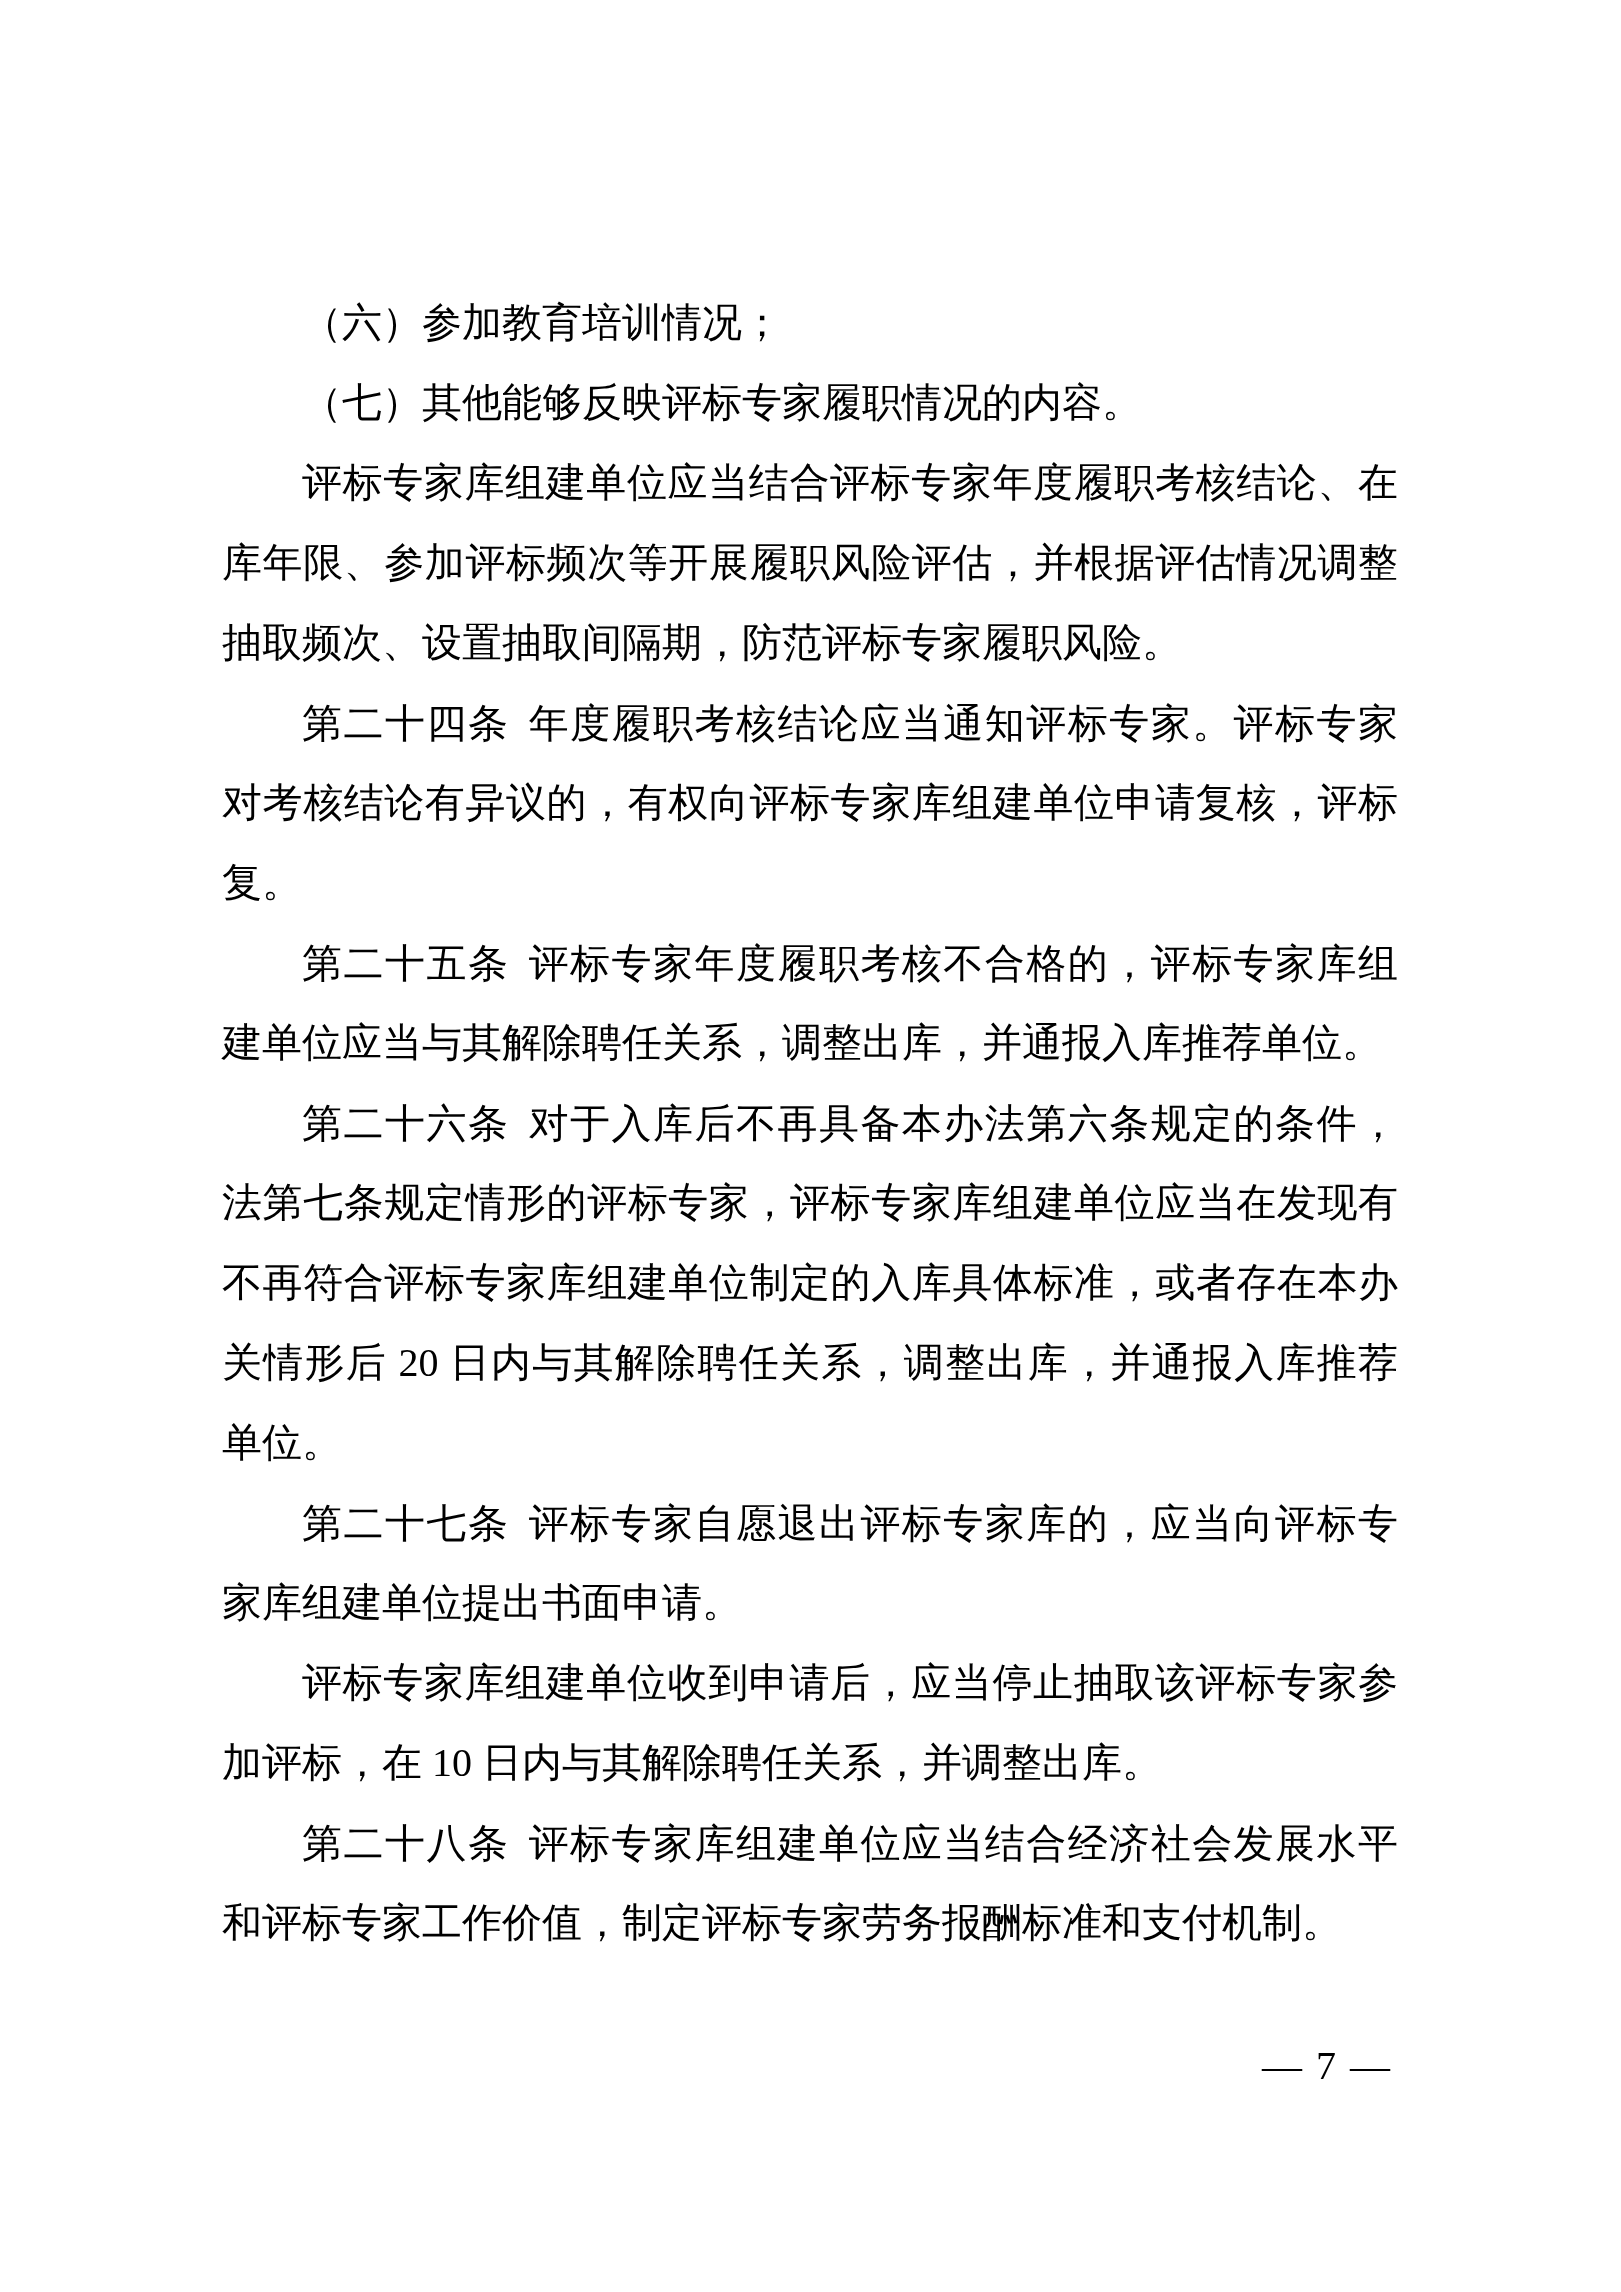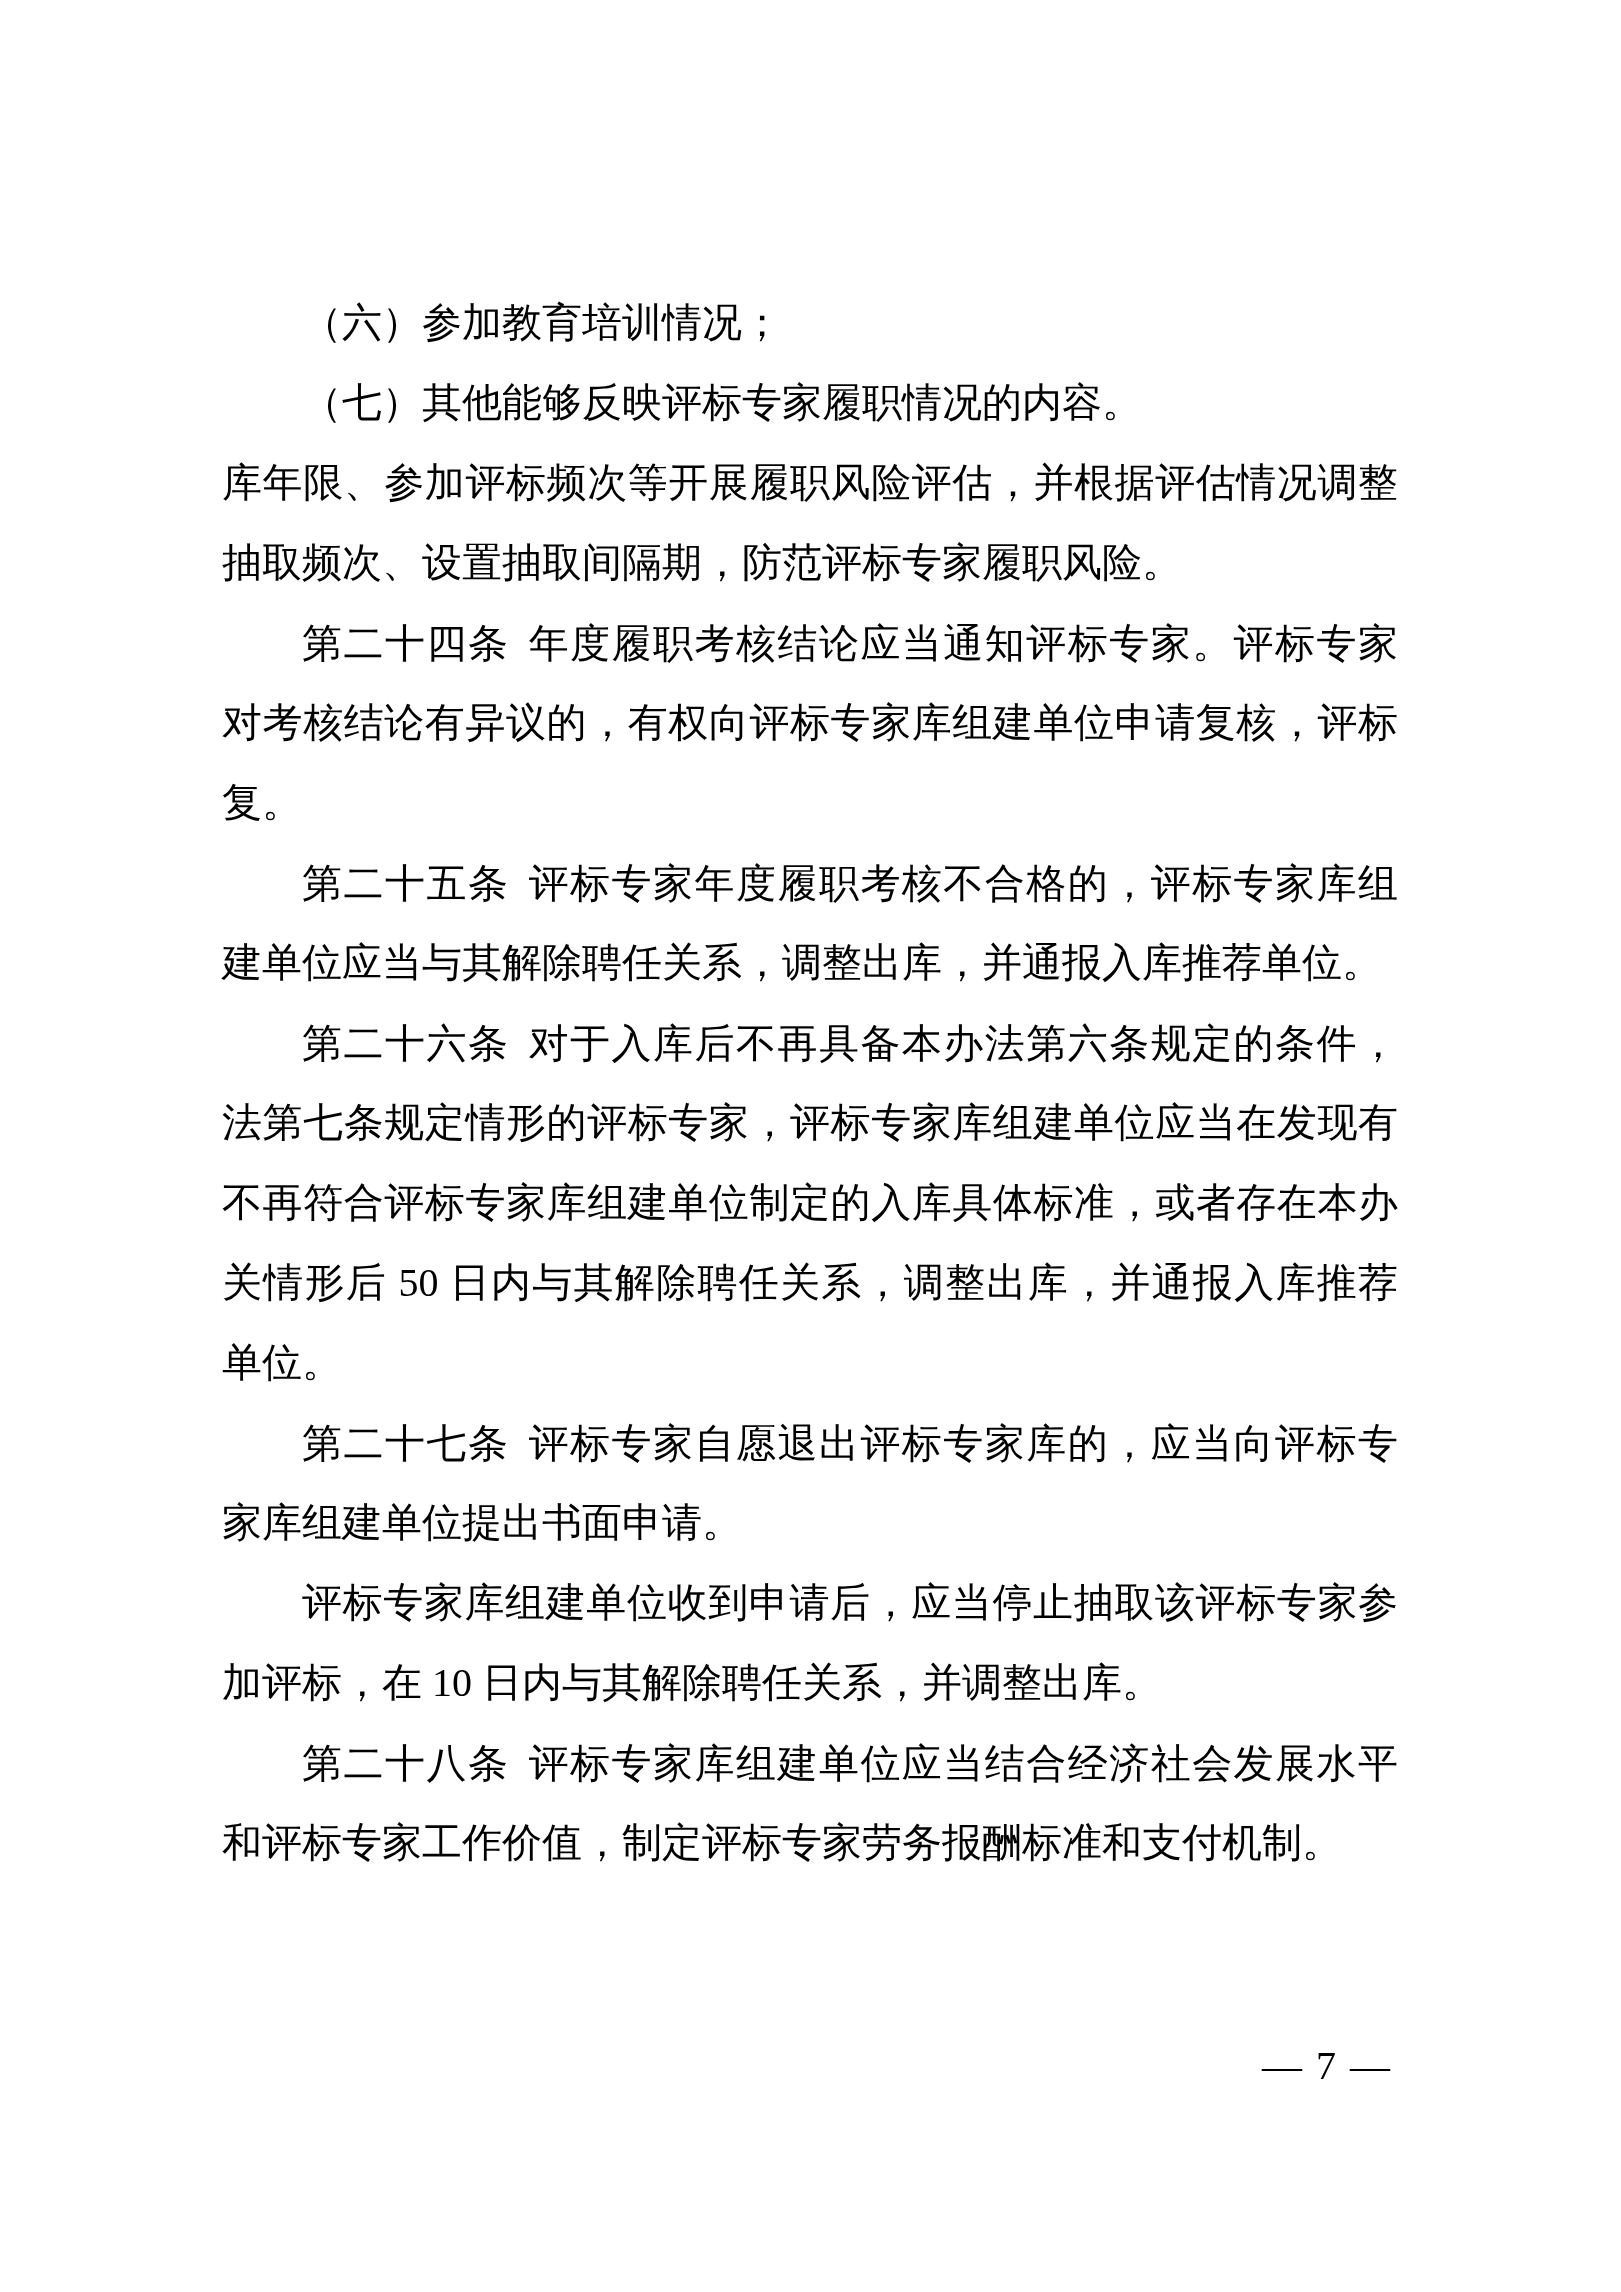--- a/index.html
+++ b/index.html
@@ -57,31 +57,32 @@
     white-space: nowrap;
   }
 </style>
 </head>
 <body>
 
 <div class="page">
   <div class="text-block">
       <div class="line indent"><span class="seg">（六）参加教育培训情况；</span></div>
       <div class="line indent"><span class="seg">（七）其他能够反映评标专家履职情况的内容。</span></div>
+      <div class="line indent justify"><span class="seg">评标专家库组建单位应当结合评标专家年度履职考核结论、在</span></div>
       <div class="line justify"><span class="seg">库年限、参加评标频次等开展履职风险评估，并根据评估情况调整</span></div>
       <div class="line"><span class="seg">抽取频次、设置抽取间隔期，防范评标专家履职风险。</span></div>
       <div class="line indent justify"><span class="seg seg-bold">第二十四条</span><span class="seg"> 年度履职考核结论应当通知评标专家。评标专家</span></div>
       <div class="line justify"><span class="seg">对考核结论有异议的，有权向评标专家库组建单位申请复核，评标</span></div>
       <div class="line"><span class="seg">复。</span></div>
       <div class="line indent justify"><span class="seg seg-bold">第二十五条</span><span class="seg"> 评标专家年度履职考核不合格的，评标专家库组</span></div>
       <div class="line"><span class="seg">建单位应当与其解除聘任关系，调整出库，并通报入库推荐单位。</span></div>
       <div class="line indent justify"><span class="seg seg-bold">第二十六条</span><span class="seg"> 对于入库后不再具备本办法第六条规定的条件，</span></div>
       <div class="line justify"><span class="seg">法第七条规定情形的评标专家，评标专家库组建单位应当在发现有</span></div>
       <div class="line justify"><span class="seg">不再符合评标专家库组建单位制定的入库具体标准，或者存在本办</span></div>
-      <div class="line justify"><span class="seg">关情形后 50 日内与其解除聘任关系，调整出库，并通报入库推荐</span></div>
+      <div class="line justify"><span class="seg">关情形后 20 日内与其解除聘任关系，调整出库，并通报入库推荐</span></div>
       <div class="line"><span class="seg">单位。</span></div>
       <div class="line indent justify"><span class="seg seg-bold">第二十七条</span><span class="seg"> 评标专家自愿退出评标专家库的，应当向评标专</span></div>
       <div class="line"><span class="seg">家库组建单位提出书面申请。</span></div>
       <div class="line indent justify"><span class="seg">评标专家库组建单位收到申请后，应当停止抽取该评标专家参</span></div>
       <div class="line"><span class="seg">加评标，在 10 日内与其解除聘任关系，并调整出库。</span></div>
       <div class="line indent justify"><span class="seg seg-bold">第二十八条</span><span class="seg"> 评标专家库组建单位应当结合经济社会发展水平</span></div>
       <div class="line"><span class="seg">和评标专家工作价值，制定评标专家劳务报酬标准和支付机制。</span></div>
     </div>
   <div class="page-number">— 7 —</div>
 </div>

